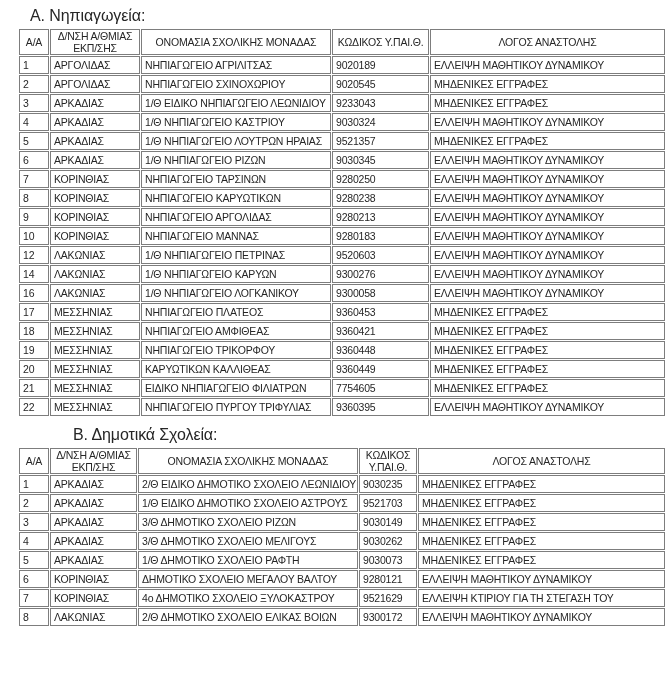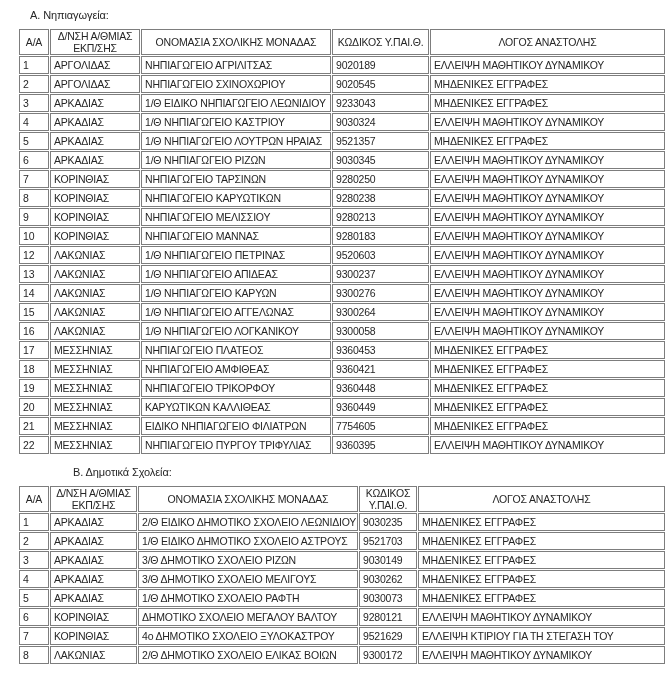--- a/index.html
+++ b/index.html
@@ -11,21 +11,21 @@
     width: 670px;
     height: 691px;
     overflow: hidden;
     font-family: "Liberation Sans", sans-serif;
     color: var(--text-color, #262626);
   }
   .doc {
     padding: 8px 0 0 18px;
   }
   .sec-title {
-    font-size: 11px;
+    font-size: 16px;
     line-height: 15px;
     margin: 0 0 5px 12px;
     letter-spacing: -0.1px;
   }
   .sec-title.bold { font-weight: normal; padding-left: 43px; }
   .section + .section { margin-top: 10px; }
 
   table.tbl {
     table-layout: fixed;
     width: 642px;
@@ -143,57 +143,43 @@
           <tr>
             <td class="c0">8</td>
             <td class="c1">ΚΟΡΙΝΘΙΑΣ</td>
             <td class="c2">ΝΗΠΙΑΓΩΓΕΙΟ ΚΑΡΥΩΤΙΚΩΝ</td>
             <td class="c3">9280238</td>
             <td class="c4">ΕΛΛΕΙΨΗ ΜΑΘΗΤΙΚΟΥ ΔΥΝΑΜΙΚΟΥ</td>
           </tr>
           <tr>
             <td class="c0">9</td>
             <td class="c1">ΚΟΡΙΝΘΙΑΣ</td>
-            <td class="c2">ΝΗΠΙΑΓΩΓΕΙΟ ΜΕΛΙΣΣΙΟΥ</td>
+            <td class="c2">ΝΗΠΙΑΓΩΓΕΙΟ ΑΡΓΟΛΙΔΑΣ</td>
             <td class="c3">9280213</td>
             <td class="c4">ΕΛΛΕΙΨΗ ΜΑΘΗΤΙΚΟΥ ΔΥΝΑΜΙΚΟΥ</td>
           </tr>
           <tr>
             <td class="c0">10</td>
             <td class="c1">ΚΟΡΙΝΘΙΑΣ</td>
             <td class="c2">ΝΗΠΙΑΓΩΓΕΙΟ ΜΑΝΝΑΣ</td>
             <td class="c3">9280183</td>
             <td class="c4">ΕΛΛΕΙΨΗ ΜΑΘΗΤΙΚΟΥ ΔΥΝΑΜΙΚΟΥ</td>
           </tr>
           <tr>
             <td class="c0">12</td>
             <td class="c1">ΛΑΚΩΝΙΑΣ</td>
             <td class="c2">1/Θ ΝΗΠΙΑΓΩΓΕΙΟ ΠΕΤΡΙΝΑΣ</td>
             <td class="c3">9520603</td>
             <td class="c4">ΕΛΛΕΙΨΗ ΜΑΘΗΤΙΚΟΥ ΔΥΝΑΜΙΚΟΥ</td>
           </tr>
           <tr>
-            <td class="c0">13</td>
-            <td class="c1">ΛΑΚΩΝΙΑΣ</td>
-            <td class="c2">1/Θ ΝΗΠΙΑΓΩΓΕΙΟ ΑΠΙΔΕΑΣ</td>
-            <td class="c3">9300237</td>
-            <td class="c4">ΕΛΛΕΙΨΗ ΜΑΘΗΤΙΚΟΥ ΔΥΝΑΜΙΚΟΥ</td>
-          </tr>
-          <tr>
             <td class="c0">14</td>
             <td class="c1">ΛΑΚΩΝΙΑΣ</td>
             <td class="c2">1/Θ ΝΗΠΙΑΓΩΓΕΙΟ ΚΑΡΥΩΝ</td>
             <td class="c3">9300276</td>
-            <td class="c4">ΕΛΛΕΙΨΗ ΜΑΘΗΤΙΚΟΥ ΔΥΝΑΜΙΚΟΥ</td>
-          </tr>
-          <tr>
-            <td class="c0">15</td>
-            <td class="c1">ΛΑΚΩΝΙΑΣ</td>
-            <td class="c2">1/Θ ΝΗΠΙΑΓΩΓΕΙΟ ΑΓΓΕΛΩΝΑΣ</td>
-            <td class="c3">9300264</td>
             <td class="c4">ΕΛΛΕΙΨΗ ΜΑΘΗΤΙΚΟΥ ΔΥΝΑΜΙΚΟΥ</td>
           </tr>
           <tr>
             <td class="c0">16</td>
             <td class="c1">ΛΑΚΩΝΙΑΣ</td>
             <td class="c2">1/Θ ΝΗΠΙΑΓΩΓΕΙΟ ΛΟΓΚΑΝΙΚΟΥ</td>
             <td class="c3">9300058</td>
             <td class="c4">ΕΛΛΕΙΨΗ ΜΑΘΗΤΙΚΟΥ ΔΥΝΑΜΙΚΟΥ</td>
           </tr>
           <tr>

